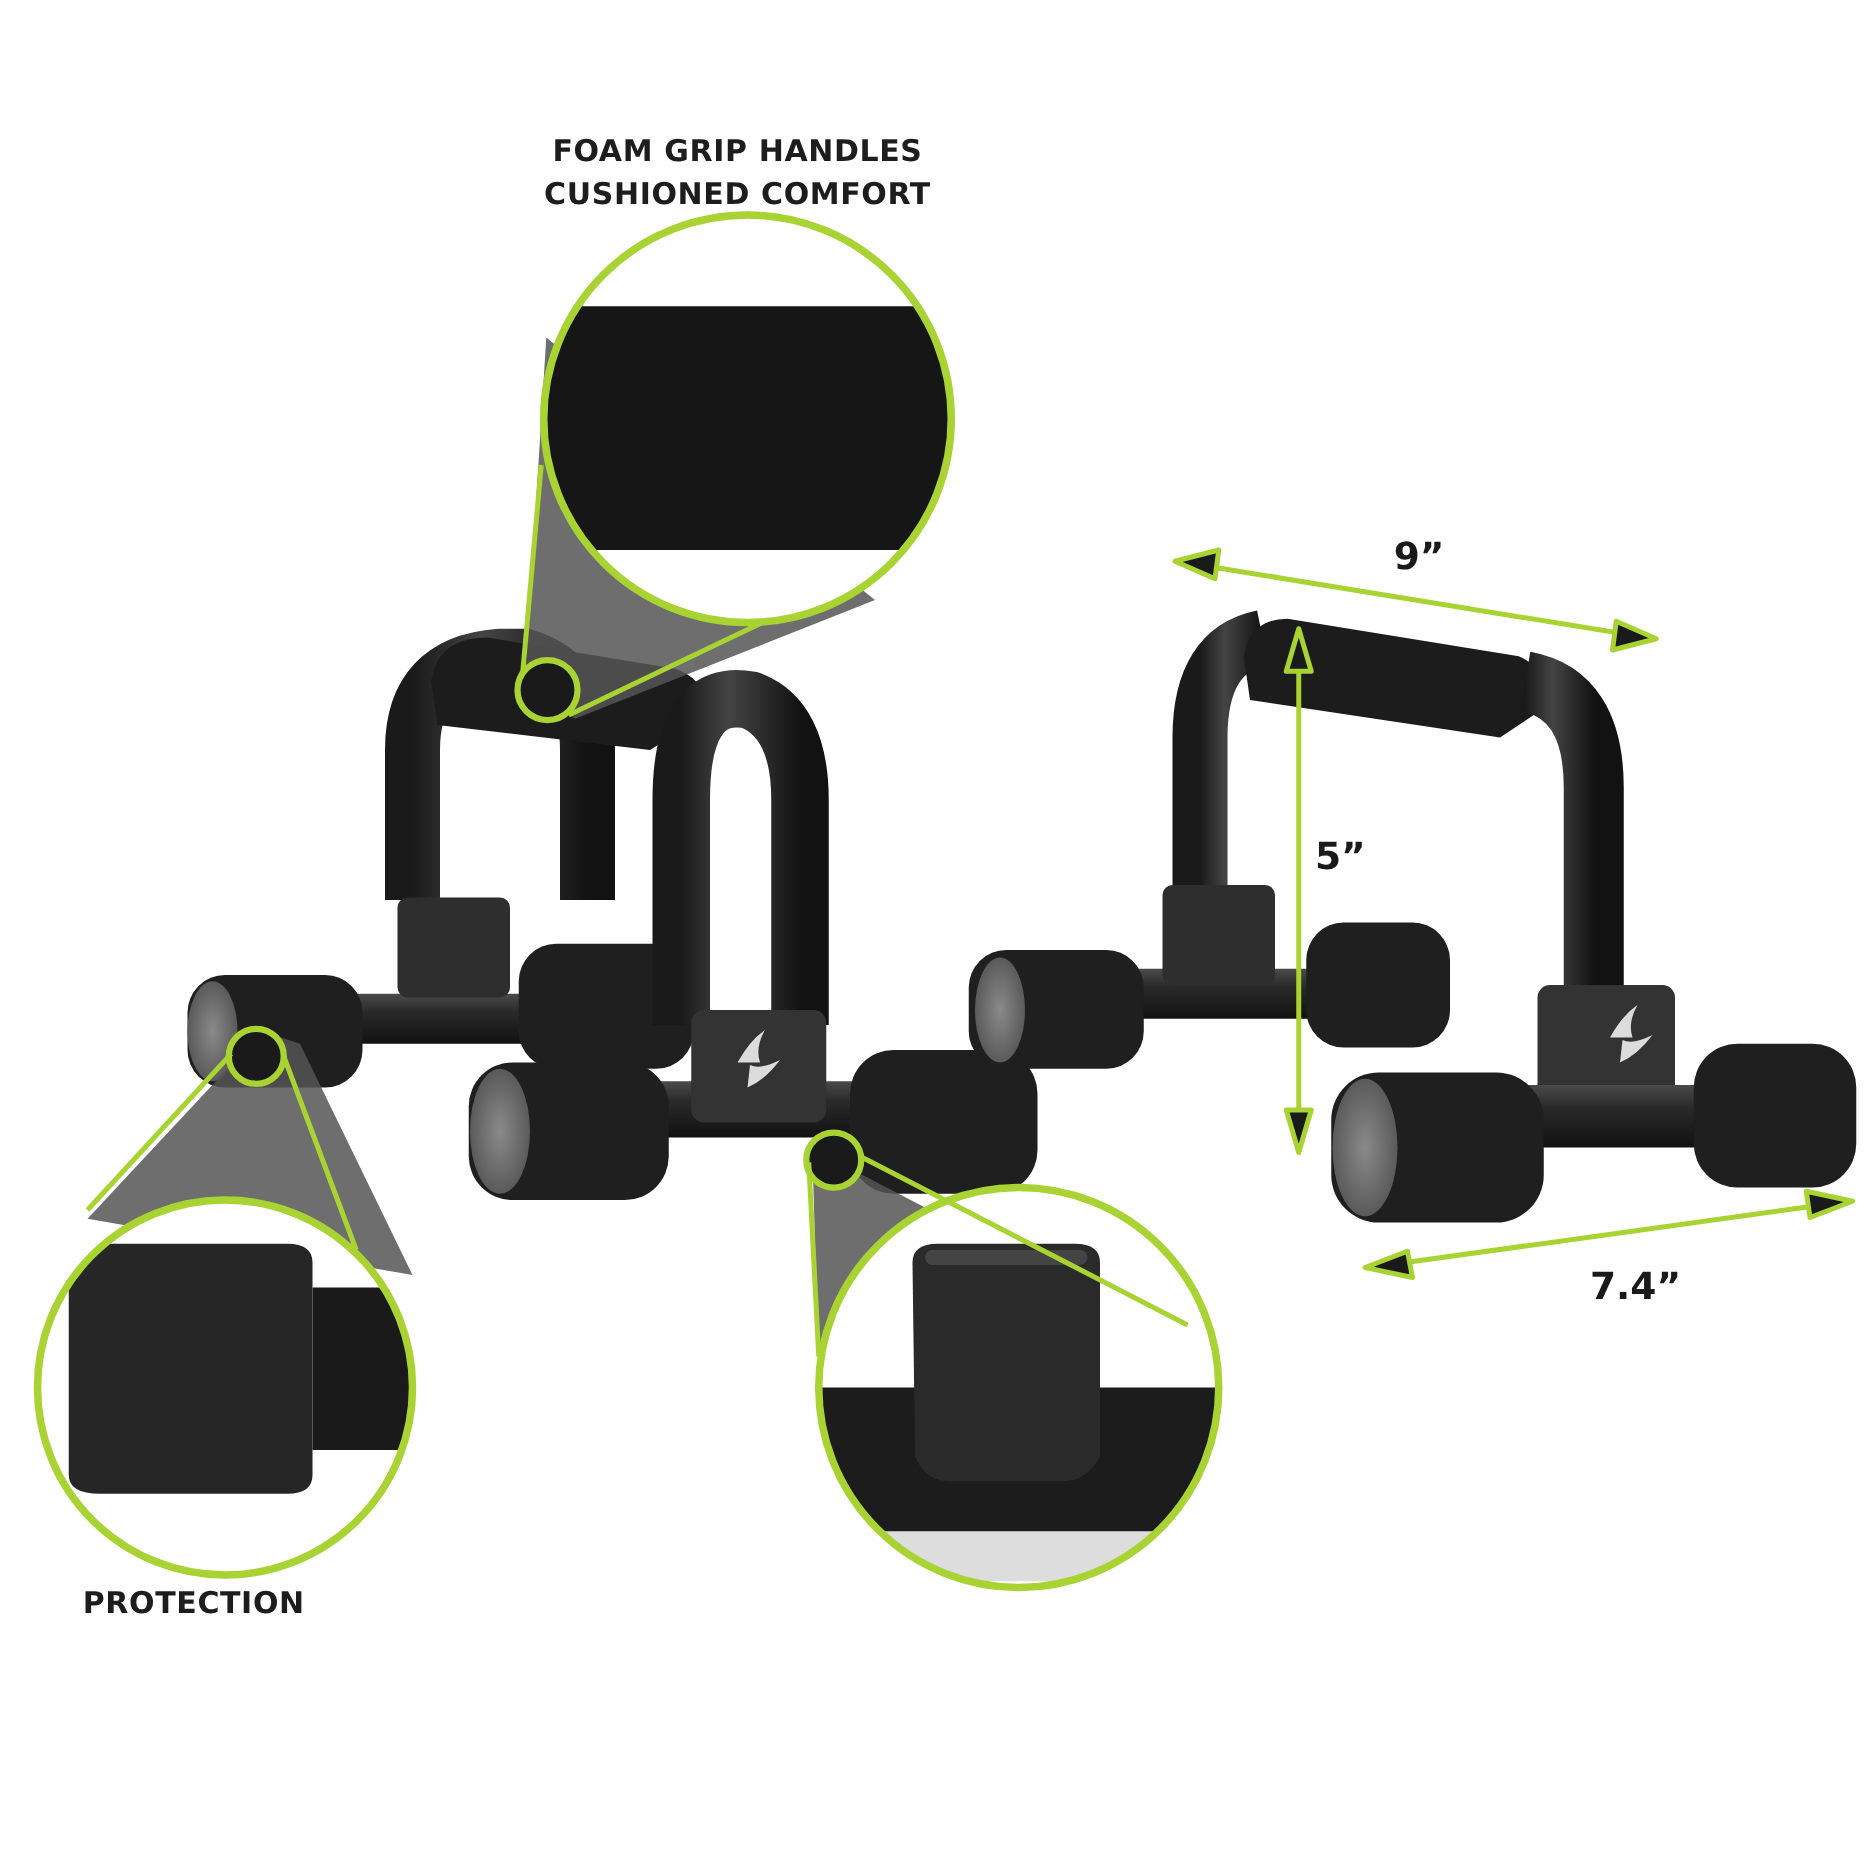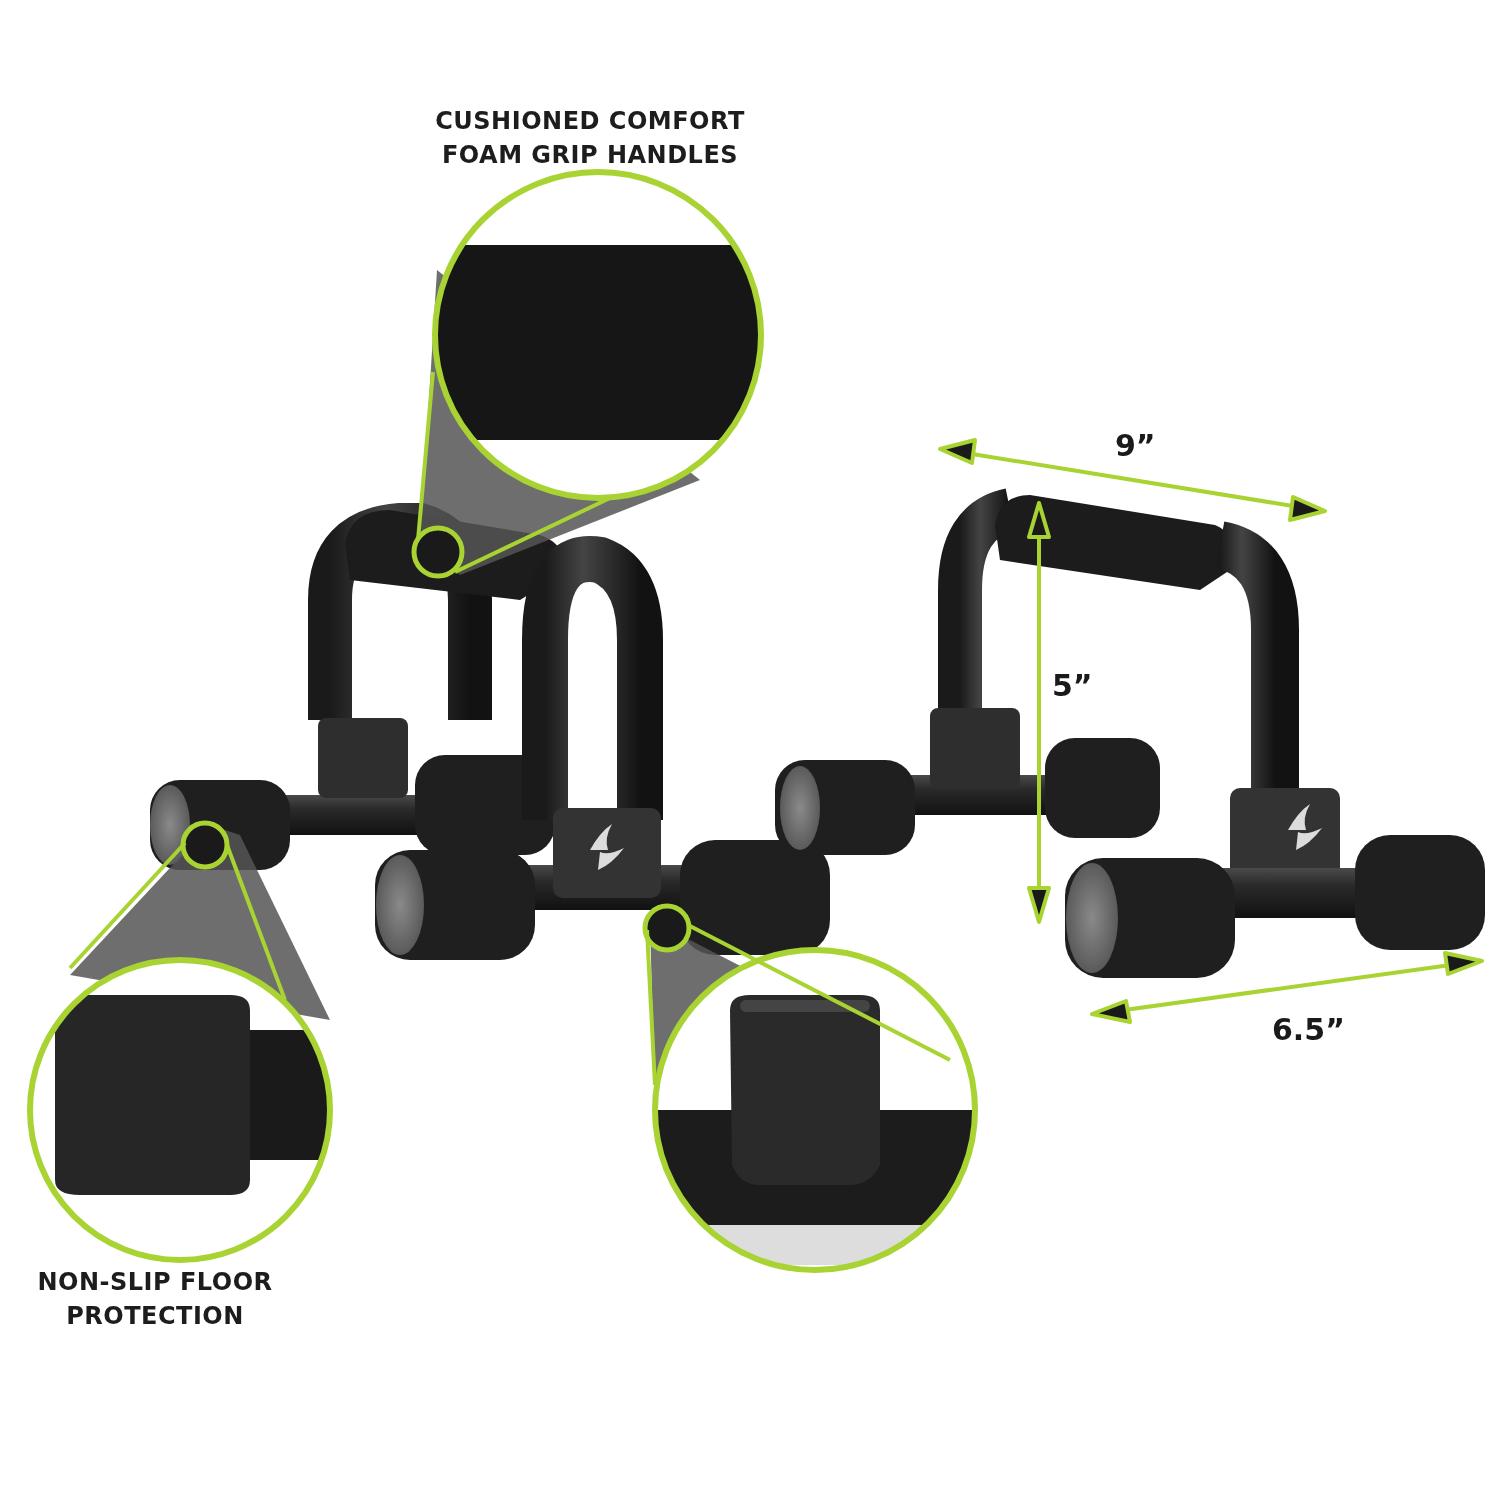--- a/index.html
+++ b/index.html
@@ -135,28 +135,27 @@
       <polygon points="1039,922 1029,888 1049,888" fill="#1a1a1a" stroke="#a8d332" stroke-width="4" stroke-linejoin="round"></polygon>
     </g>
     <g>
       <line x1="1110" y1="1012" x2="1465" y2="963" stroke="#a8d332" stroke-width="4"></line>
       <polygon points="1092,1014 1126,1001 1130,1022" fill="#1a1a1a" stroke="#a8d332" stroke-width="4" stroke-linejoin="round"></polygon>
       <polygon points="1482,961 1448,974 1445,953" fill="#1a1a1a" stroke="#a8d332" stroke-width="4" stroke-linejoin="round"></polygon>
     </g>
   </svg>
 
   <div class="label" style="left:410px; top:104px; width:360px;">
+    <div>FOAM GRIP HANDLES</div>
     <div>CUSHIONED COMFORT</div>
-    <div>FOAM GRIP HANDLES</div>
   </div>
 
   <div class="label" style="left:20px; top:1265px; width:270px;">
-    <div>NON-SLIP FLOOR</div>
     <div>PROTECTION</div>
   </div>
 
   <div class="label" style="left:640px; top:1328px; width:350px;">
   </div>
 
   <div class="dim" style="left:1115px; top:428px;">9”</div>
   <div class="dim" style="left:1052px; top:668px;">5”</div>
-  <div class="dim" style="left:1272px; top:1012px;">6.5”</div>
+  <div class="dim" style="left:1272px; top:1012px;">7.4”</div>
 </div>
 
 </body></html>

